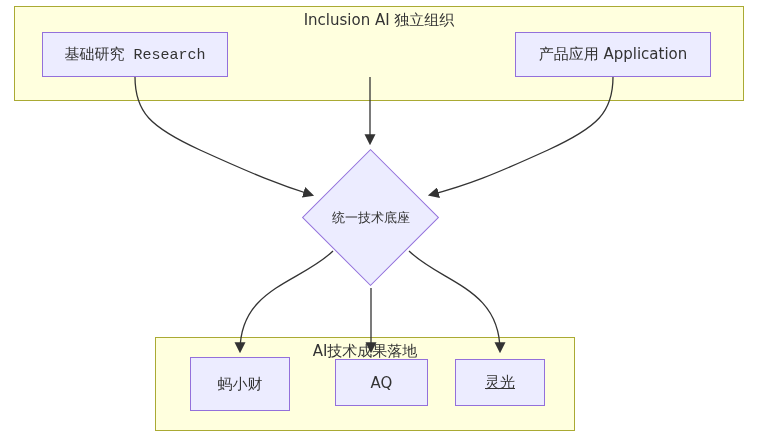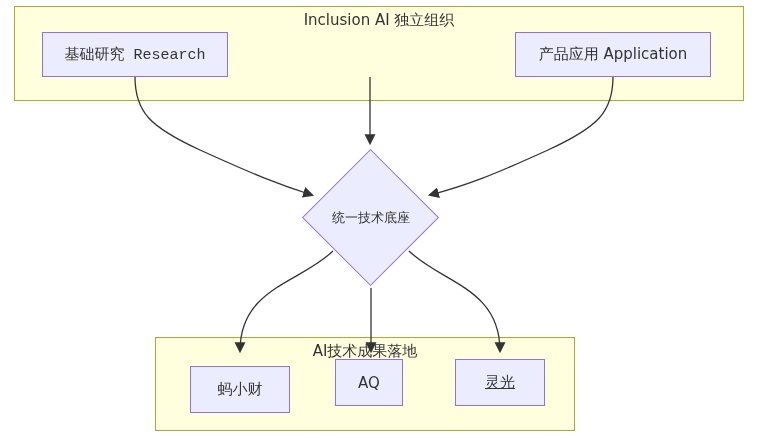--- a/index.html
+++ b/index.html
@@ -38,22 +38,22 @@
     align-items:center;
     justify-content:center;
     font-size:15px;
     color:#333333;
     white-space:nowrap;
   }
   #node-research   {left:42px; top:32px; width:186px; height:45px;font-family:Liberation Mono, monospace;}
   #node-engineering{left:268px;top:32px; width:202px; height:45px;}
   #node-application{left:515px;top:32px; width:196px; height:45px;}
 
-  #node-maxiaocai  {left:190px;top:366px;width:100px;height:47px;}
-  #node-aq         {left:335px;top:359px;width:68px; height:47px;text-align:right;}
+  #node-maxiaocai  {left:190px;top:357px;width:100px;height:54px;}
+  #node-aq         {left:335px;top:359px;width:93px; height:47px;text-align:right;}
   #node-lingguang  {left:455px;top:359px;width:90px; height:47px;text-decoration:underline;}
 
   .diamond-shape{
     position:absolute;
     left:322px;top:169px;
     width:97px;height:97px;
     background:#ECECFF;
     border:1px solid #9370DB;
     box-sizing:border-box;
     transform:rotate(45deg);

